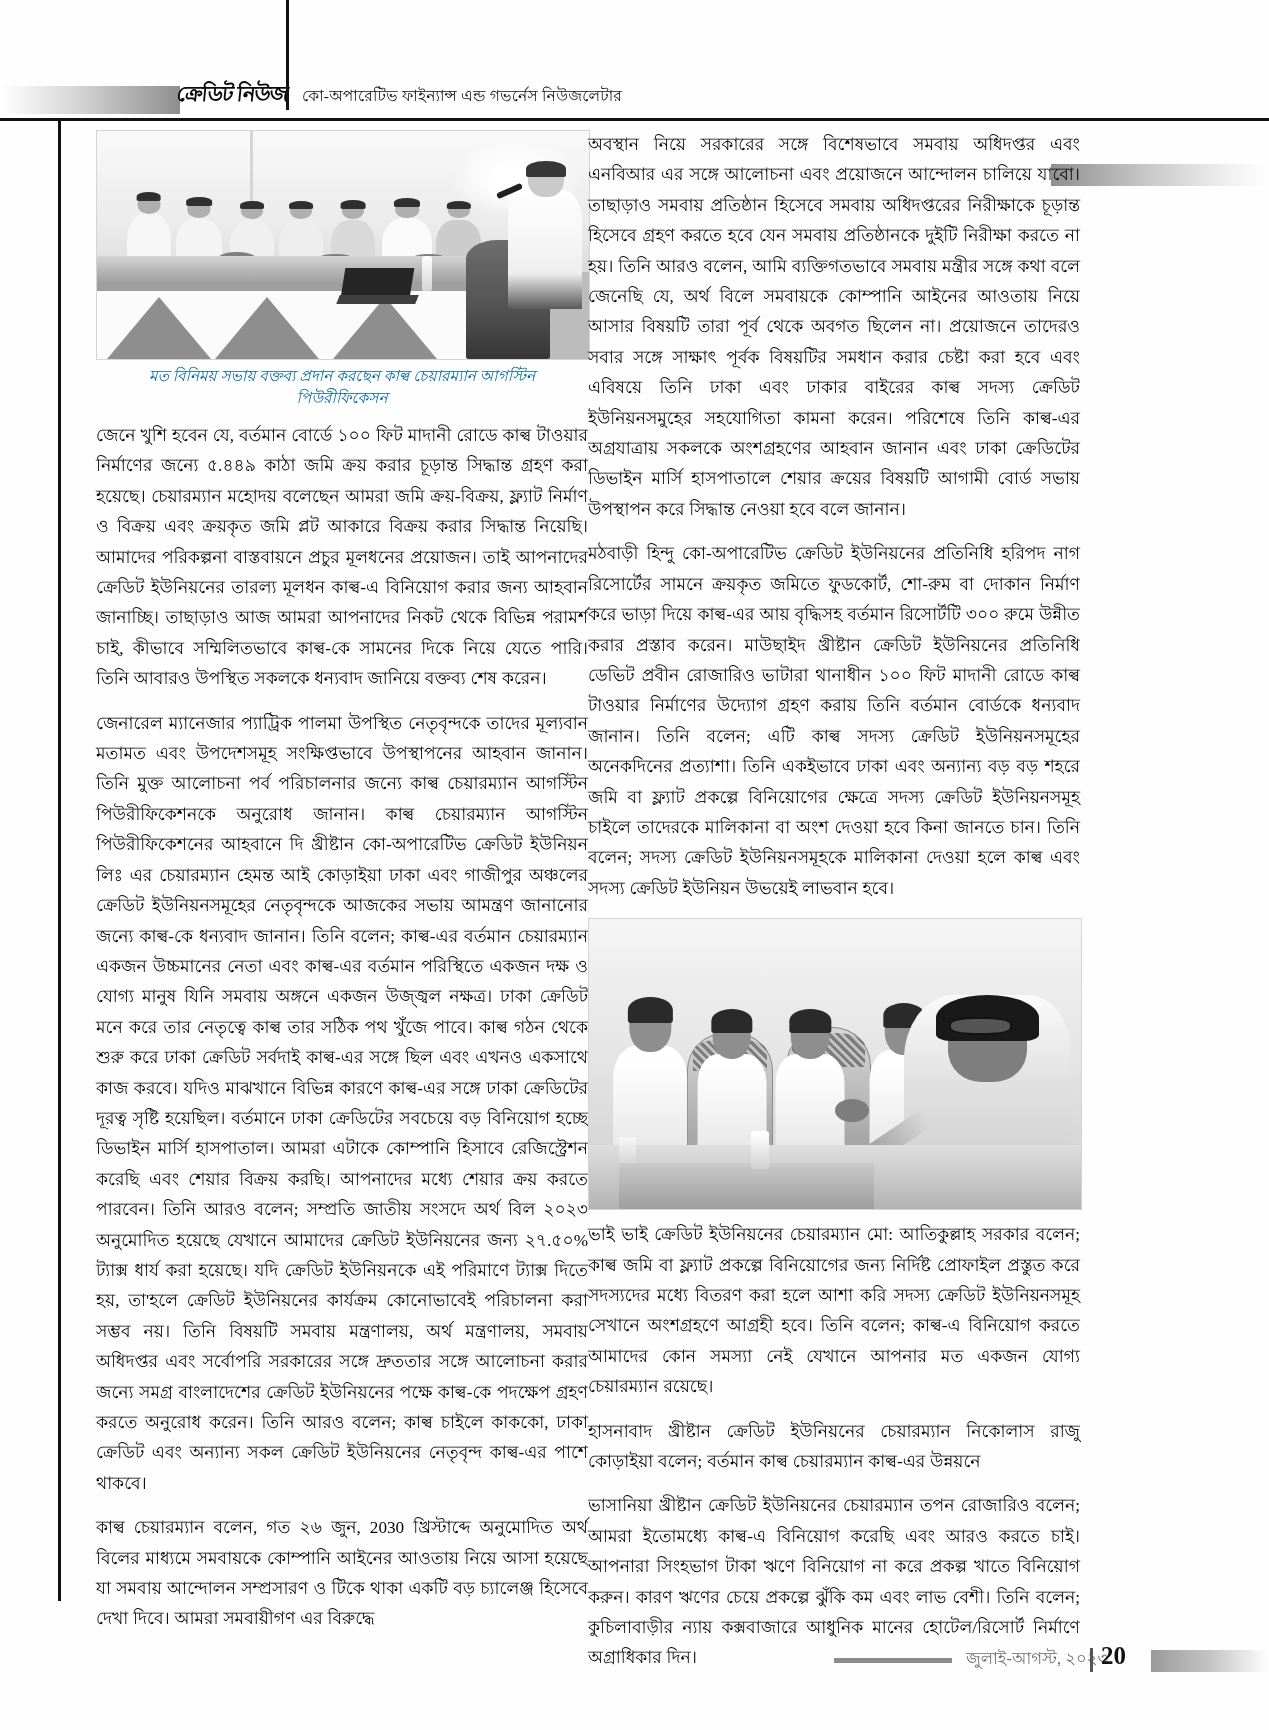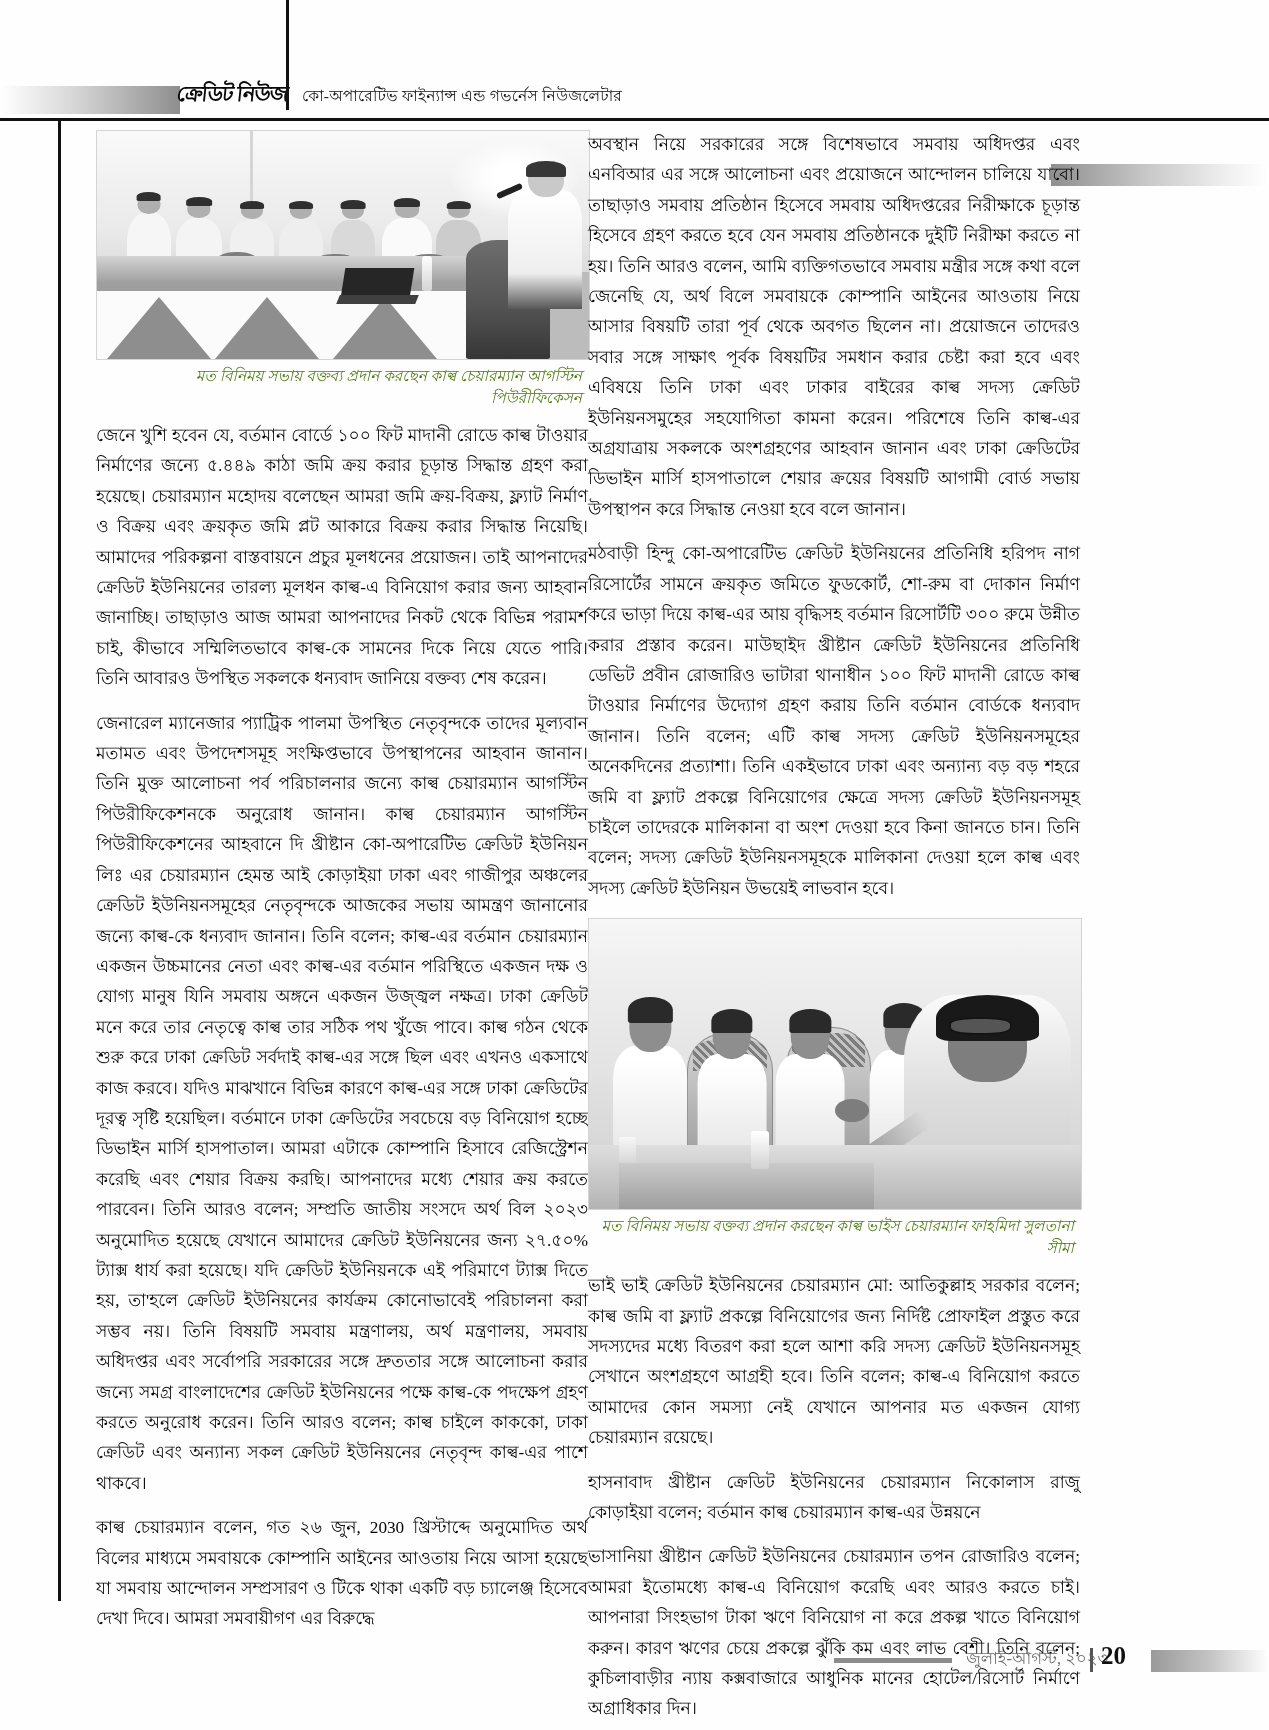--- a/index.html
+++ b/index.html
@@ -149,23 +149,23 @@
     position: relative;
     overflow: hidden;
     filter: grayscale(1) contrast(1.06);
   }
   .photo-1 { height: 228px; }
   .photo-2 { height: 290px; }
 
   figcaption {
     font-size: 15.3px;
     line-height: 22px;
-    text-align: right;
+    text-align: center;
     font-style: italic;
-    color: #4d7c0f;
+    color: #0369a1;
     padding: 5px 6px 2px 6px;
     font-family: "Liberation Serif", "DejaVu Serif", serif;
   }
 
   
   .footer {
     position: absolute;
     left: 0;
     bottom: 48px;
     width: 1269px;
@@ -505,21 +505,20 @@
           <div class="s2-glasses"></div>
           <div class="s2-mic"></div>
           <div class="s2-mic-head"></div>
 
           <div class="s2-table"></div>
           <div class="s2-table-front"></div>
           <div class="s2-bottle"></div>
           <div class="s2-glass"></div>
         </div>
       </div>
-      <figcaption>মত বিনিময় সভায় বক্তব্য প্রদান করছেন কাল্ব ভাইস চেয়ারম্যান ফাহমিদা সুলতানা সীমা</figcaption>
     </figure>
 
     <p>ভাই ভাই ক্রেডিট ইউনিয়নের চেয়ারম্যান মো: আতিকুল্লাহ সরকার বলেন; কাল্ব জমি বা ফ্ল্যাট প্রকল্পে বিনিয়োগের জন্য নির্দিষ্ট প্রোফাইল প্রস্তুত করে সদস্যদের মধ্যে বিতরণ করা হলে আশা করি সদস্য ক্রেডিট ইউনিয়নসমূহ সেখানে অংশগ্রহণে আগ্রহী হবে। তিনি বলেন; কাল্ব-এ বিনিয়োগ করতে আমাদের কোন সমস্যা নেই যেখানে আপনার মত একজন যোগ্য চেয়ারম্যান রয়েছে।</p>
     <p>হাসনাবাদ খ্রীষ্টান ক্রেডিট ইউনিয়নের চেয়ারম্যান নিকোলাস রাজু কোড়াইয়া বলেন; বর্তমান কাল্ব চেয়ারম্যান কাল্ব-এর উন্নয়নে</p>
     <p>ভাসানিয়া খ্রীষ্টান ক্রেডিট ইউনিয়নের চেয়ারম্যান তপন রোজারিও বলেন; আমরা ইতোমধ্যে কাল্ব-এ বিনিয়োগ করেছি এবং আরও করতে চাই। আপনারা সিংহভাগ টাকা ঋণে বিনিয়োগ না করে প্রকল্প খাতে বিনিয়োগ করুন। কারণ ঋণের চেয়ে প্রকল্পে ঝুঁকি কম এবং লাভ বেশী। তিনি বলেন; কুচিলাবাড়ীর ন্যায় কক্সবাজারে আধুনিক মানের হোটেল/রিসোর্ট নির্মাণে অগ্রাধিকার দিন।</p>
   </div>
 
   <div class="footer">
     <div class="footer-rule"></div>
     <div class="footer-date">জুলাই-আগস্ট, ২০২৩</div>

